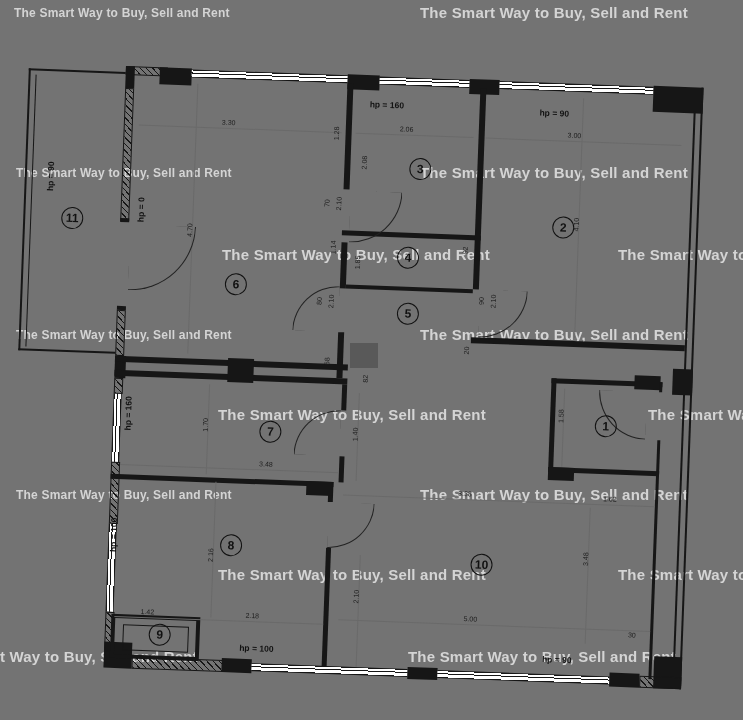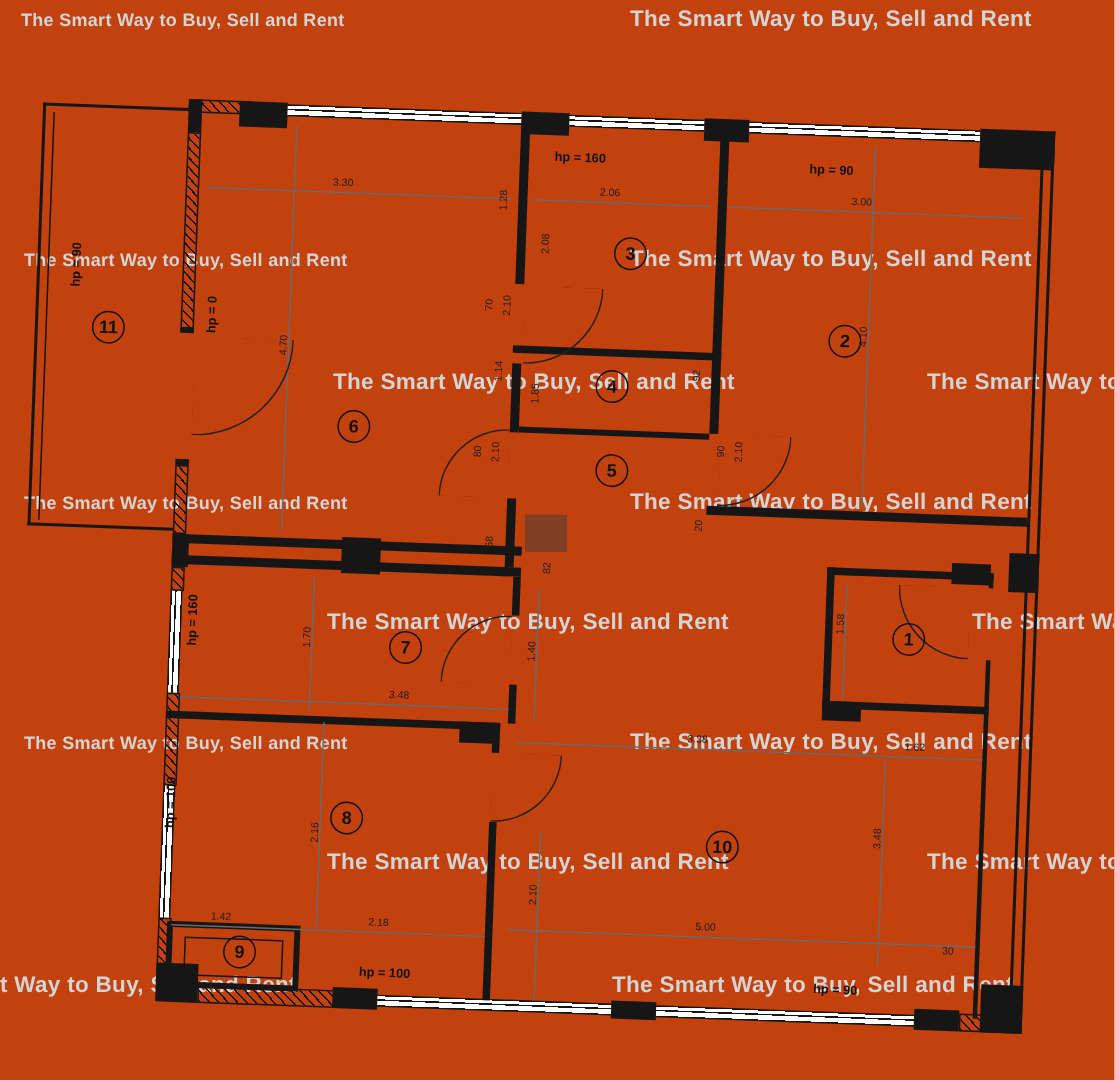--- a/index.html
+++ b/index.html
@@ -1,16 +1,16 @@
 <!DOCTYPE html>
 <html><head>
 <meta charset="utf-8">
 <style>
   html,body{margin:0;padding:0;background:#fff;}
-  #stage{position:relative;width:743px;height:720px;background:#c2410c;overflow:hidden;
+  #stage{position:relative;width:743px;height:720px;background:#737373;overflow:hidden;
          font-family:"Liberation Sans",sans-serif;}
   
   .wm{position:absolute;white-space:nowrap;font-weight:bold;color:#d4d4d4;letter-spacing:.2px;z-index:1;}
   .wms{font-size:12px;}
   .wml{font-size:15px;}
   
   #plan{position:absolute;left:126px;top:66px;width:578px;height:602px;
         transform:rotate(2.15deg);transform-origin:0 0;z-index:2;}
   #plan *{box-sizing:border-box;}
   .w{position:absolute;background:#161616;}

